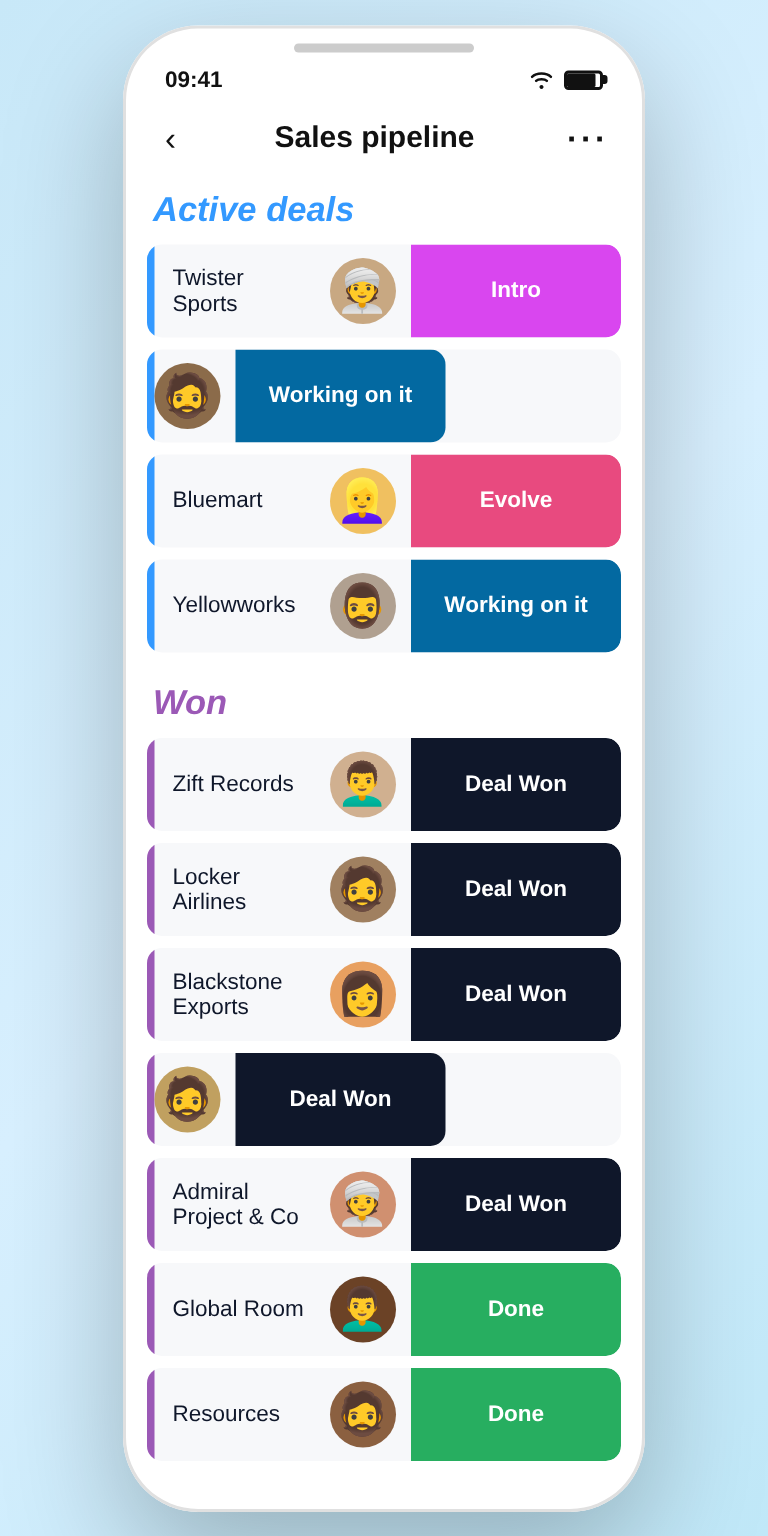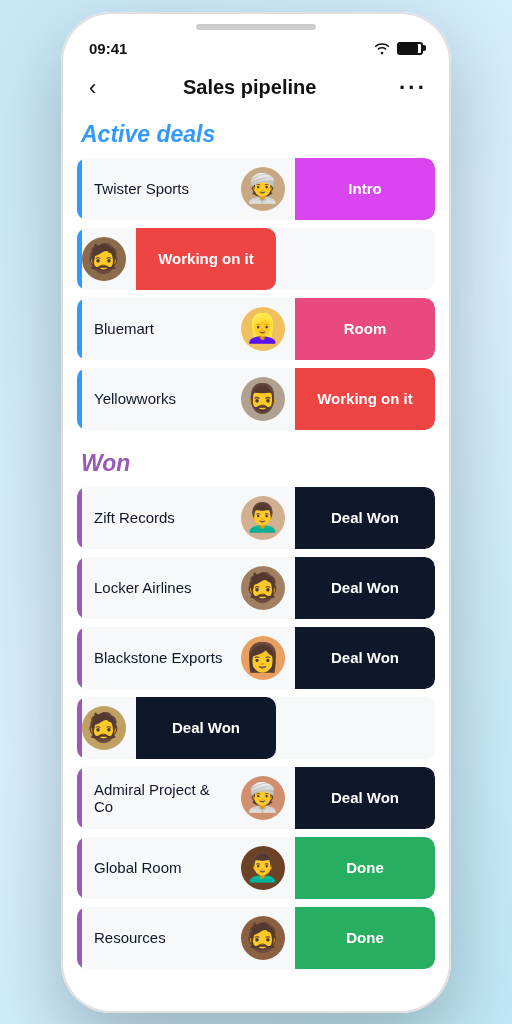--- a/index.html
+++ b/index.html
@@ -9,28 +9,28 @@
       background: linear-gradient(135deg, #c8e8f8 0%, #d8f0ff 50%, #c0e8f8 100%);
       display: flex;
       justify-content: center;
       align-items: center;
       min-height: 1024px;
       width: 512px;
       font-family: -apple-system, BlinkMacSystemFont, 'Segoe UI', sans-serif;
     }
 
     .phone-frame {
-      width: 390px;
+      width: 348px;
       min-height: 844px;
       background: #ffffff;
       border-radius: 50px;
       box-shadow: 0 30px 80px rgba(0,0,0,0.25), inset 0 0 0 2px #e0e0e0;
       overflow: hidden;
       position: relative;
-      padding-bottom: 24px;
+      padding-bottom: 14px;
     }
 
     .phone-notch {
       width: 120px;
       height: 6px;
       background: #ccc;
       border-radius: 3px;
       margin: 12px auto 0;
     }
 
@@ -200,21 +200,21 @@
       align-items: center;
       justify-content: center;
       min-width: 140px;
       font-size: 15px;
       font-weight: 600;
       color: white;
       border-radius: 0 10px 10px 0;
     }
 
     .badge-intro { background: #d946ef; }
-    .badge-working { background: #ef4444; }
+    .badge-working { background: #0369a1; }
     .badge-stuck { background: #e84a7f; }
     .badge-won { background: #0f172a; }
     .badge-done { background: #27ae60; }
   </style>
 </head>
 <body>
 
 <div class="phone-frame">
   <div class="phone-notch"></div>
 
@@ -250,21 +250,21 @@
         </div>
         <div class="deal-row">
           <div class="deal-indicator blue"></div>
           <div class="avatar avatar-2" style="font-size: 28px; line-height: 1;">🧔</div>
           <div class="status-badge badge-working">Working on it</div>
         </div>
         <div class="deal-row">
           <div class="deal-indicator blue"></div>
           <div class="deal-name">Bluemart</div>
           <div class="avatar avatar-3" style="font-size: 28px; line-height: 1;">👱‍♀️</div>
-          <div class="status-badge badge-stuck">Room</div>
+          <div class="status-badge badge-stuck">Evolve</div>
         </div>
         <div class="deal-row">
           <div class="deal-indicator blue"></div>
           <div class="deal-name">Yellowworks</div>
           <div class="avatar avatar-4" style="font-size: 28px; line-height: 1;">🧔‍♂️</div>
           <div class="status-badge badge-working">Working on it</div>
         </div>
       </div>
       <div class="deal-list">
         <div class="section-title won">Won</div>

